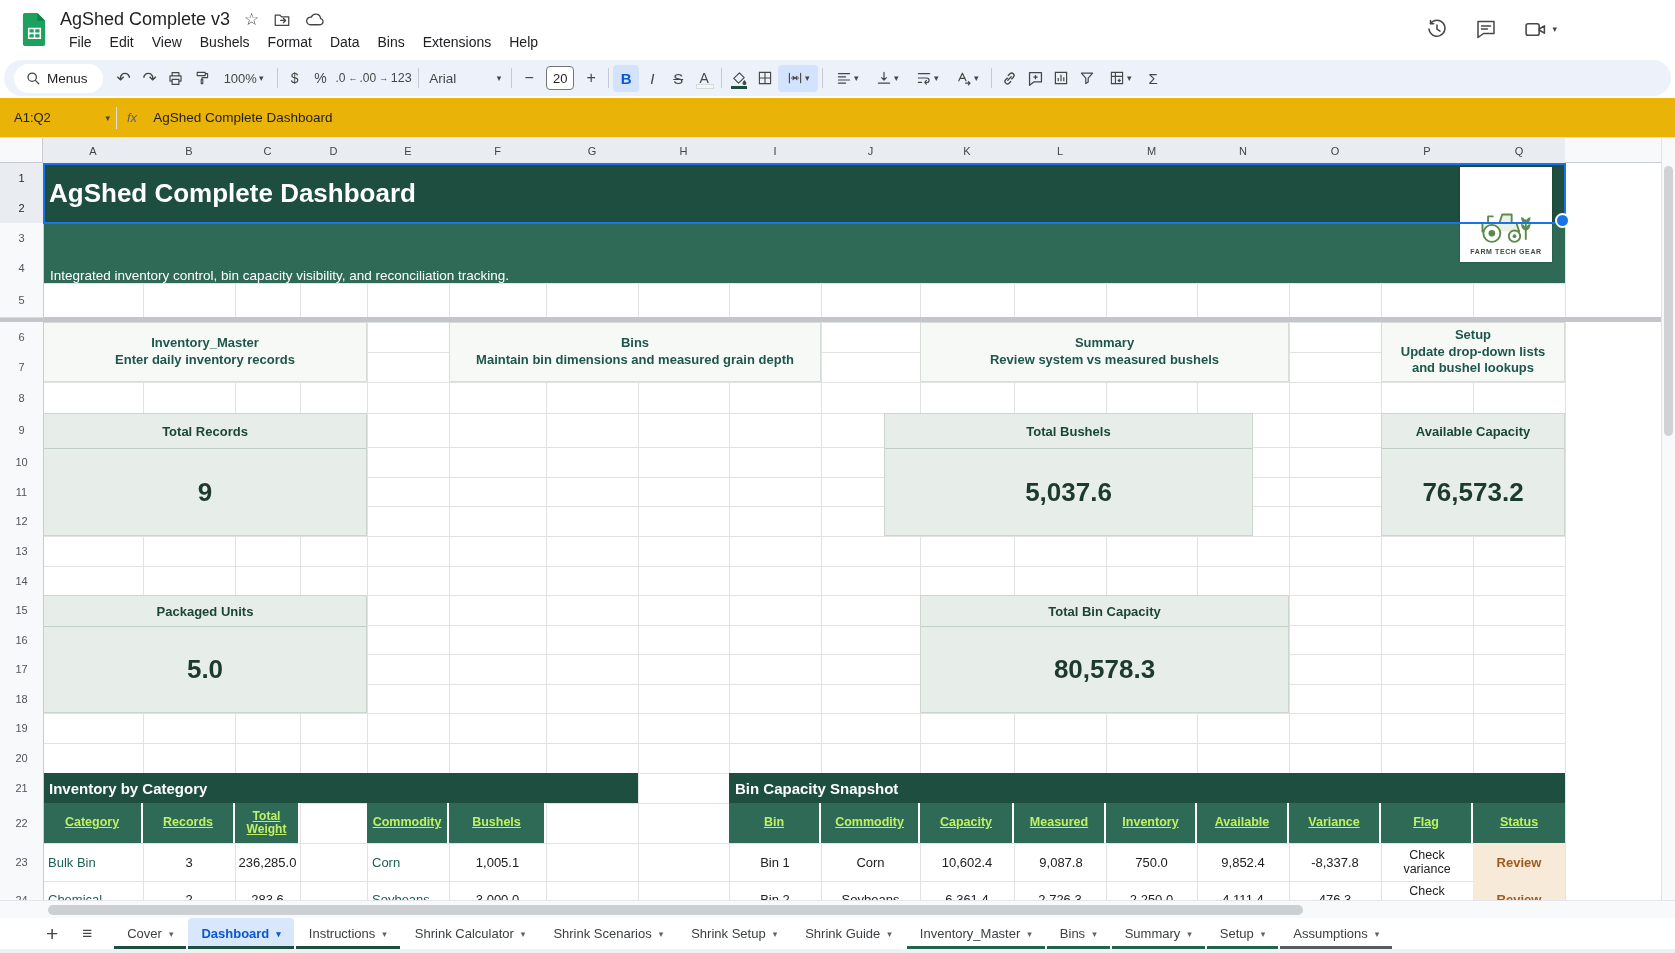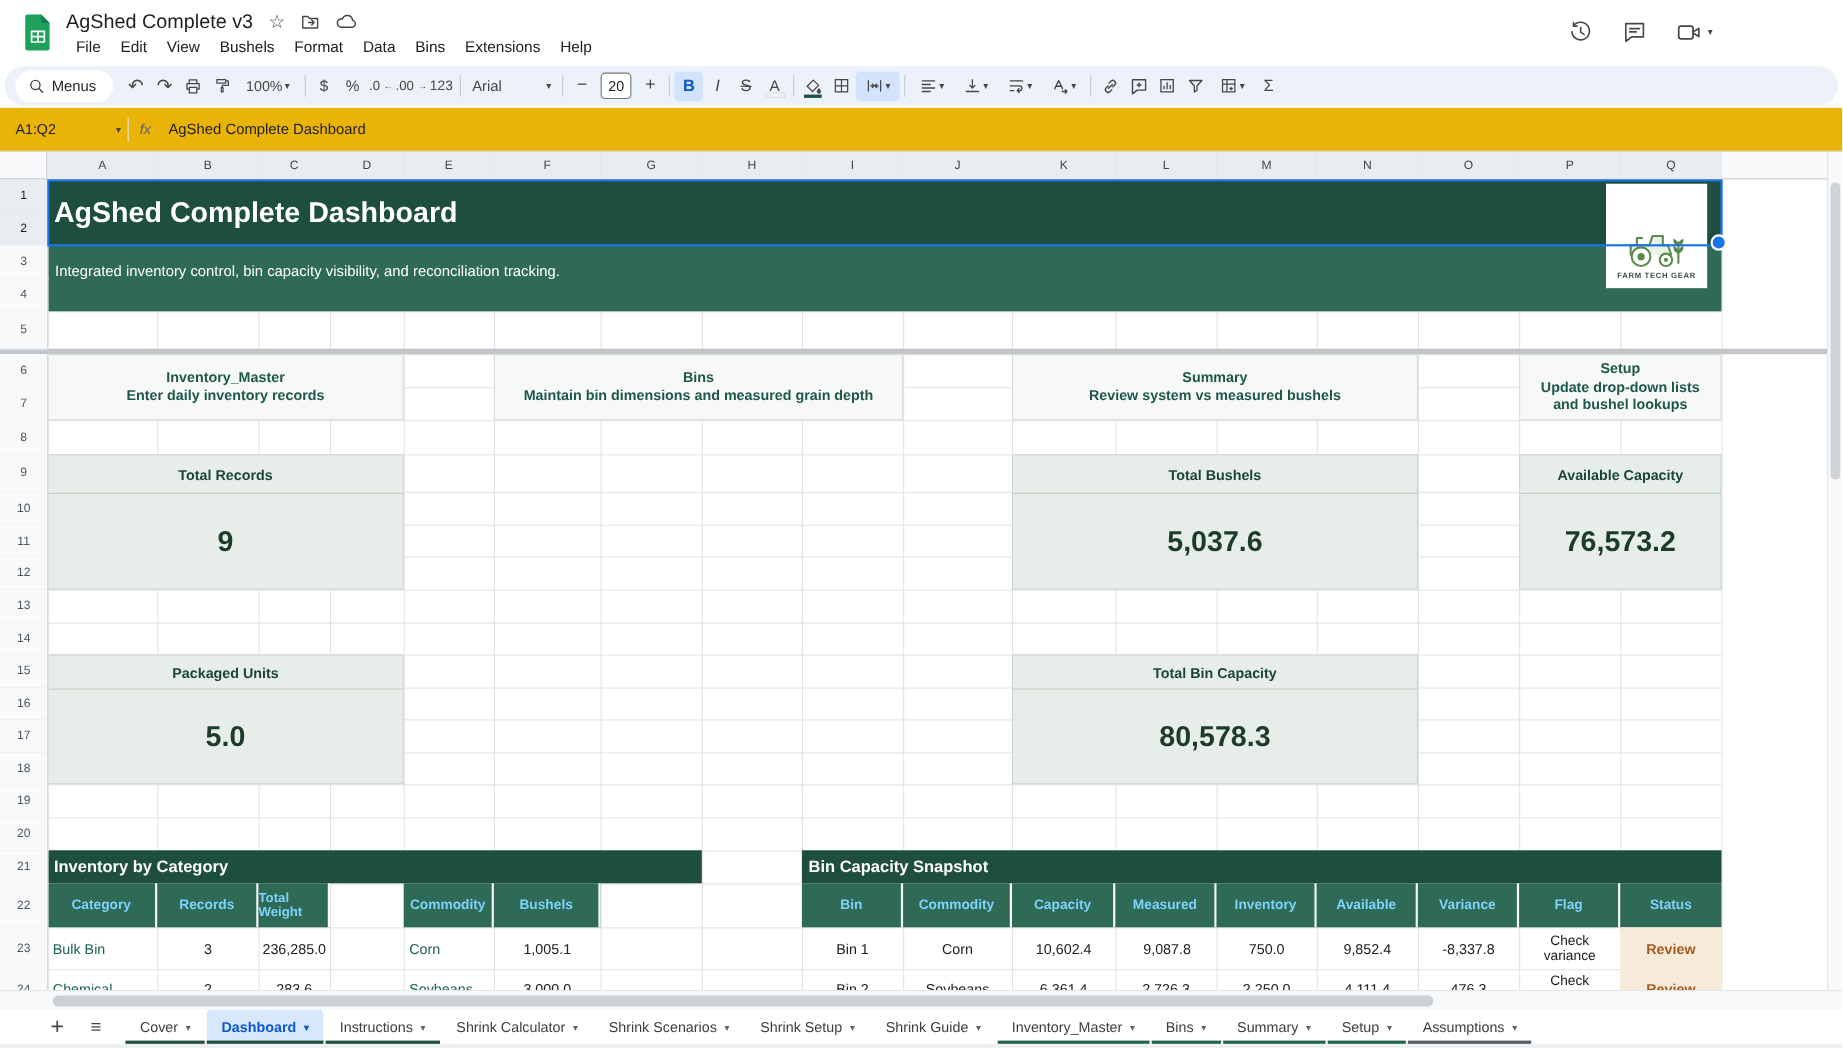--- a/index.html
+++ b/index.html
@@ -13,36 +13,36 @@
   .colh{position:absolute;top:138px;height:25px;background:#e9edf2;border-right:1px solid #cfd3d8;border-bottom:1px solid #c8ccd1;
         display:flex;align-items:center;justify-content:center;font-size:11px;color:#40454a;}
   .rowh{position:absolute;left:0;width:43px;background:#f8f9fa;border-bottom:1px solid #d8dbde;border-right:1px solid #c8ccd1;
         display:flex;align-items:center;justify-content:center;font-size:11px;color:#50555a;}
   .rowh.sel{background:#e9edf2;color:#1f1f1f;}
   .corner{left:0;top:138px;width:43px;height:25px;background:#f8f9fa;border-right:1px solid #c8ccd1;border-bottom:1px solid #c8ccd1;}
   .hdr-ext{left:1565px;top:138px;width:96px;height:25px;background:#f8f9fa;border-bottom:1px solid #c8ccd1;}
   
   .banner-top{left:43px;top:163px;width:1522px;height:60px;background:var(--dark-green,#1d4e3f);display:flex;align-items:center;padding-left:6px;}
   .banner-top span{color:#fff;font-weight:bold;font-size:26px;}
-  .banner-sub{left:43px;top:223px;width:1522px;height:60px;background:var(--banner-sub-green,#2e6a55);display:flex;align-items:flex-start;padding-left:7px;padding-top:16px;}
+  .banner-sub{left:43px;top:223px;width:1522px;height:60px;background:var(--banner-sub-green,#2e6a55);display:flex;align-items:flex-end;padding-left:7px;padding-top:16px;}
   .banner-sub span{color:#fff;font-size:13.5px;}
   .logo-card{left:1460px;top:167px;width:92px;height:95px;background:#fff;box-shadow:0 0 2px rgba(0,0,0,.25);display:flex;flex-direction:column;align-items:center;justify-content:flex-end;padding-bottom:7px;}
   .logo-cap{font-size:7px;font-weight:bold;letter-spacing:.6px;color:#3d4a3d;margin-top:3px;}
   .selection{left:43px;top:163px;width:1523px;height:61px;border:2px solid var(--accent-blue,#1a73e8);pointer-events:none;}
   .handle{position:absolute;right:-6px;bottom:-6px;width:11px;height:11px;border-radius:50%;background:var(--accent-blue,#1a73e8);border:2px solid #fff;}
   .frozen-sep{left:0;top:317px;width:1661px;height:5px;background:#c2c6cb;}
   
   .nav-card{background:#f7f9f7;border:1px solid #d8dcd8;display:flex;flex-direction:column;align-items:center;justify-content:center;
             text-align:center;color:var(--nav-text,#1d564a);font-weight:bold;font-size:13px;line-height:1.3;padding:2px 10px;}
   .kpi{background:var(--kpi-bg,#e7eee9);border:1px solid var(--kpi-border,#ccd6cf);display:flex;flex-direction:column;}
   .kpi-head{display:flex;align-items:center;justify-content:center;font-weight:bold;font-size:13px;color:#1a4635;border-bottom:1px solid #c2cfc5;}
   .kpi-val{flex:1;display:flex;align-items:center;justify-content:center;font-weight:bold;font-size:26px;color:#1c3b2c;}
   
   .ttitle{background:var(--dark-green,#1d4e3f);color:#fff;font-weight:bold;font-size:15px;display:flex;align-items:center;padding-left:6px;}
-  .thead{background:var(--mid-green,#2e6a55);color:#7dd3fc;font-weight:bold;font-size:12.5px;display:flex;align-items:center;justify-content:center;border-right:2px solid #fff;line-height:1.1;}
+  .thead{background:var(--mid-green,#2e6a55);color:#bef264;font-weight:bold;font-size:12.5px;display:flex;align-items:center;justify-content:center;border-right:2px solid #fff;text-align:center;line-height:1.1;text-decoration:underline;}
   .cell{display:flex;align-items:center;justify-content:center;font-size:13px;color:#202124;}
   .cell.lft{justify-content:flex-start;padding-left:5px;}
   .cell.teal{color:var(--teal-text,#1d6156);}
   .cell.wrap{font-size:12.5px;line-height:1.15;text-align:center;padding:0 16px;}
   .cell.status{background:var(--review-bg,#f8ead8);color:var(--review-text,#a05a1f);font-weight:bold;}
   
   .vscroll{left:1661px;top:138px;width:14px;height:762px;background:#f8f9fa;border-left:1px solid #e0e2e5;}
   .vthumb{position:absolute;left:2px;top:28px;width:9px;height:270px;border-radius:5px;background:#d0d3d6;}
   .hscroll-band{left:0;top:900px;width:1675px;height:18px;background:#f8f9fa;border-top:1px solid #e3e5e8;}
   .hthumb{position:absolute;left:48px;top:4px;width:1255px;height:10px;border-radius:5px;background:#ccd0d3;}
@@ -169,21 +169,21 @@
     </div>
     <div class="abs nav-card" style="left:1381px;top:322px;width:184px;height:60px">
       <span>Setup</span>
       <span>Update drop-down lists and bushel lookups</span>
     </div>
 
     <div class="abs kpi" style="left:43px;top:413px;width:324px;height:123px">
       <div class="kpi-head" style="height:34px">Total Records</div>
       <div class="kpi-val">9</div>
     </div>
-    <div class="abs kpi" style="left:920px;top:413px;width:369px;height:123px">
+    <div class="abs kpi" style="left:884px;top:413px;width:369px;height:123px">
       <div class="kpi-head" style="height:34px">Total Bushels</div>
       <div class="kpi-val">5,037.6</div>
     </div>
     <div class="abs kpi" style="left:1381px;top:413px;width:184px;height:123px">
       <div class="kpi-head" style="height:34px">Available Capacity</div>
       <div class="kpi-val">76,573.2</div>
     </div>
 
     <div class="abs kpi" style="left:43px;top:595px;width:324px;height:118px">
       <div class="kpi-head" style="height:30px">Packaged Units</div>

